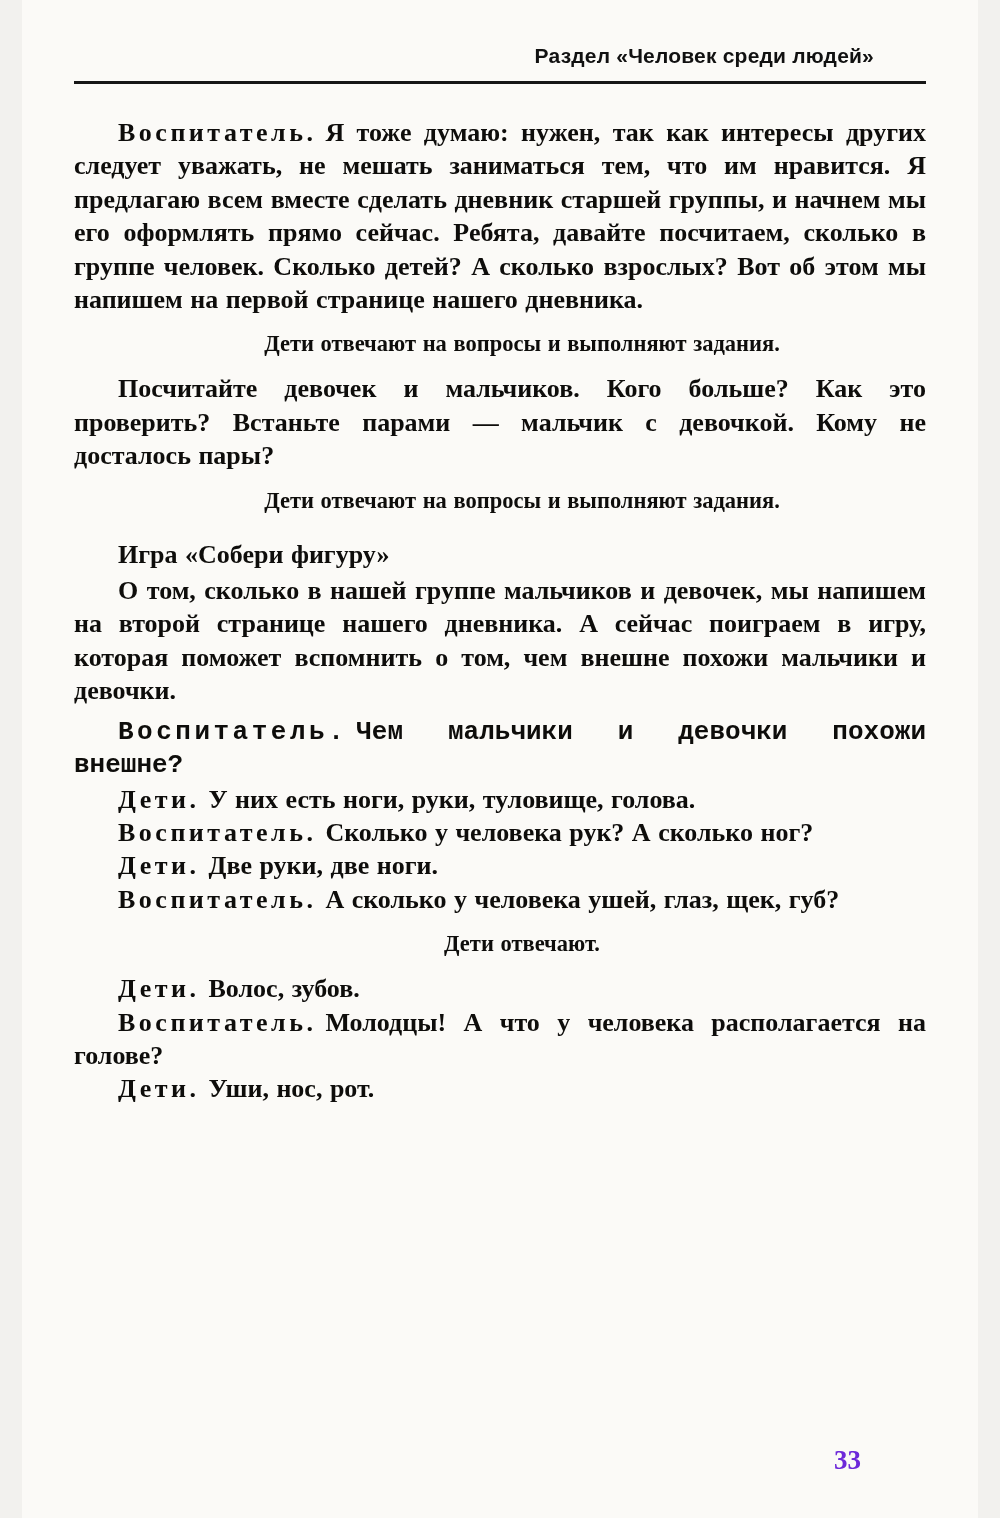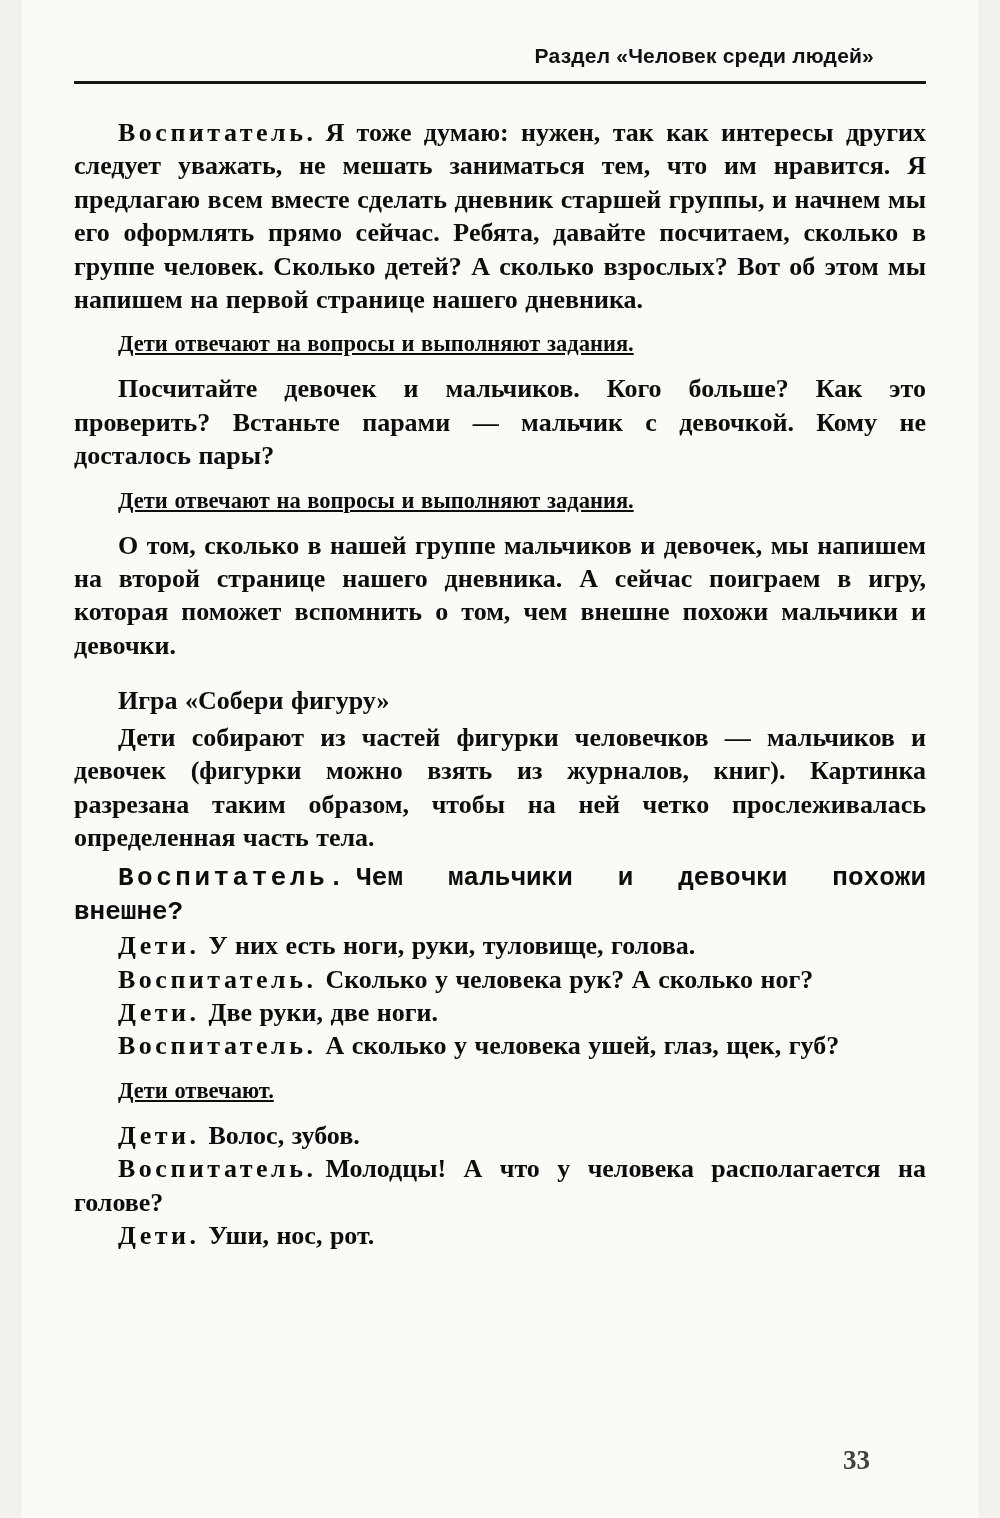--- a/index.html
+++ b/index.html
@@ -43,41 +43,40 @@
     text-indent: 44px;
     word-spacing: 1px;
   }
   .speaker {
     letter-spacing: 3.5px;
     margin-right: 9px;
   }
   .stage {
     font-size: 22.5px;
     line-height: 30px;
-    text-align: left;
+    text-align: center;
     margin: 13px 0 13px 0;
-    text-decoration: underline;
   }
   .heading {
     margin-top: 22px;
     margin-bottom: 3px;
     text-align: left;
   }
   .block-gap {
     margin-top: 8px;
     font-family: Liberation Mono, monospace;
   }
   .page-number {
     position: absolute;
     bottom: 42px;
-    right: 108px;
+    right: 117px;
     font-size: 27px;
     font-weight: bold;
     font-family: "Liberation Serif", serif;
-    color: #404040;
+    color: #6d28d9;
   }
 </style>
 </head>
 <body>
 
 <div class="page">
 
   <header>
     <div class="running-head">Раздел «Человек среди людей»</div>
     <div class="rule"></div>
@@ -86,25 +85,24 @@
   <main>
 
     <p class="para dialogue"><span class="speaker">Воспитатель.</span><span>Я тоже думаю: нужен, так как интересы других следует уважать, не мешать заниматься тем, что им нравится. Я предлагаю всем вместе сделать дневник старшей группы, и начнем мы его оформлять прямо сейчас. Ребята, давайте посчитаем, сколько в группе человек. Сколько детей? А сколько взрослых? Вот об этом мы напишем на первой странице нашего дневника.</span></p>
 
     <p class="para stage">Дети отвечают на вопросы и выполняют задания.</p>
 
     <p class="para">Посчитайте девочек и мальчиков. Кого больше? Как это проверить? Встаньте парами — мальчик с девочкой. Кому не досталось пары?</p>
 
     <p class="para stage">Дети отвечают на вопросы и выполняют задания.</p>
 
+    <p class="para heading">Игра «Собери фигуру»</p>
+
     <p class="para">О том, сколько в нашей группе мальчиков и девочек, мы напишем на второй странице нашего дневника. А сейчас поиграем в игру, которая поможет вспомнить о том, чем внешне похожи мальчики и девочки.</p>
 
-    <p class="para heading">Игра «Собери фигуру»</p>
-
-    <p class="para">Дети собирают из частей фигурки человечков — мальчиков и девочек (фигурки можно взять из журналов, книг). Картинка разрезана таким образом, чтобы на ней четко прослеживалась определенная часть тела.</p>
 
     <p class="para dialogue block-gap"><span class="speaker">Воспитатель.</span><span>Чем мальчики и девочки похожи внешне?</span></p>
 
     <p class="para dialogue"><span class="speaker">Дети.</span><span>У них есть ноги, руки, туловище, голова.</span></p>
 
     <p class="para dialogue"><span class="speaker">Воспитатель.</span><span>Сколько у человека рук? А сколько ног?</span></p>
 
     <p class="para dialogue"><span class="speaker">Дети.</span><span>Две руки, две ноги.</span></p>
 
     <p class="para dialogue"><span class="speaker">Воспитатель.</span><span>А сколько у человека ушей, глаз, щек, губ?</span></p>

